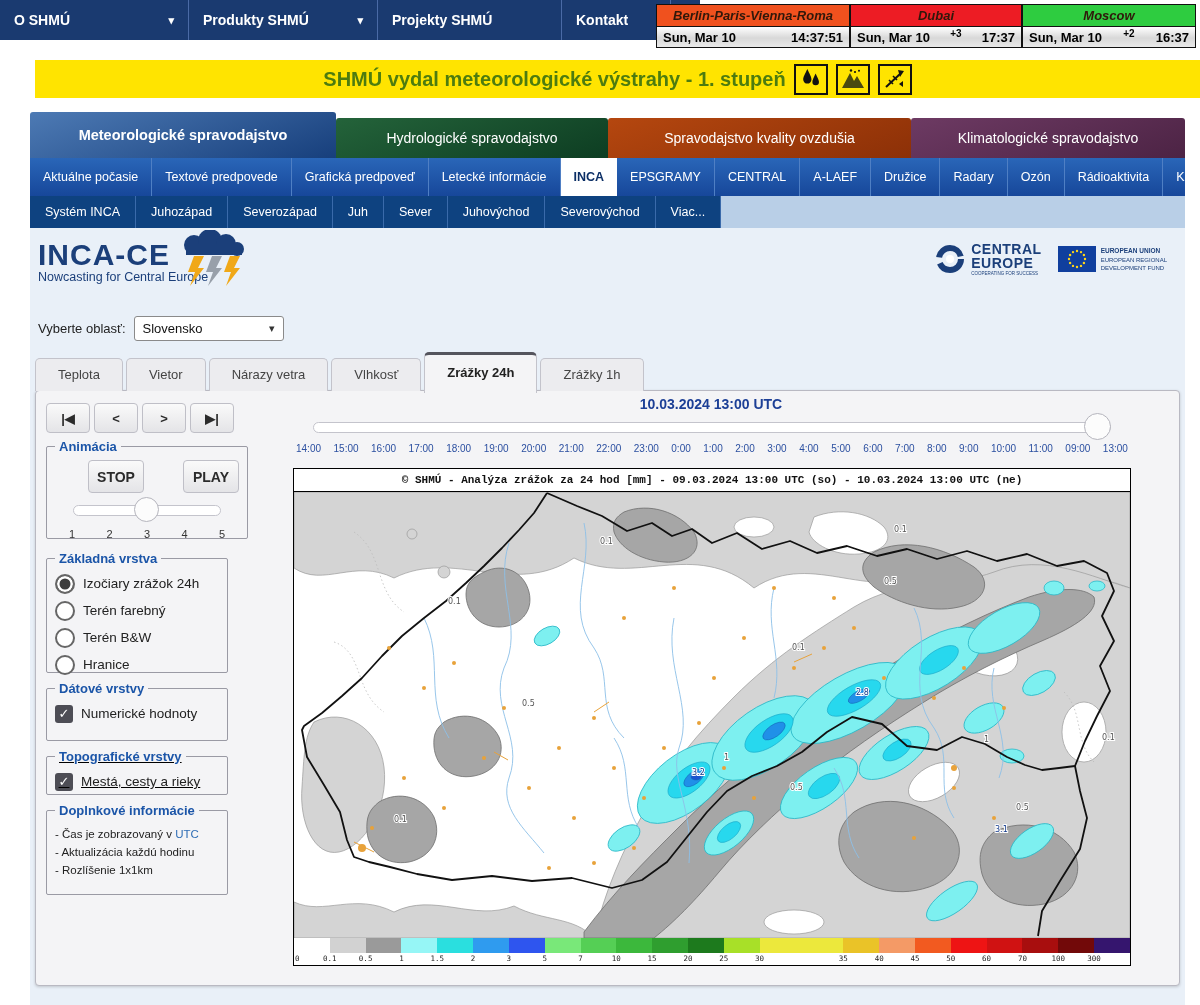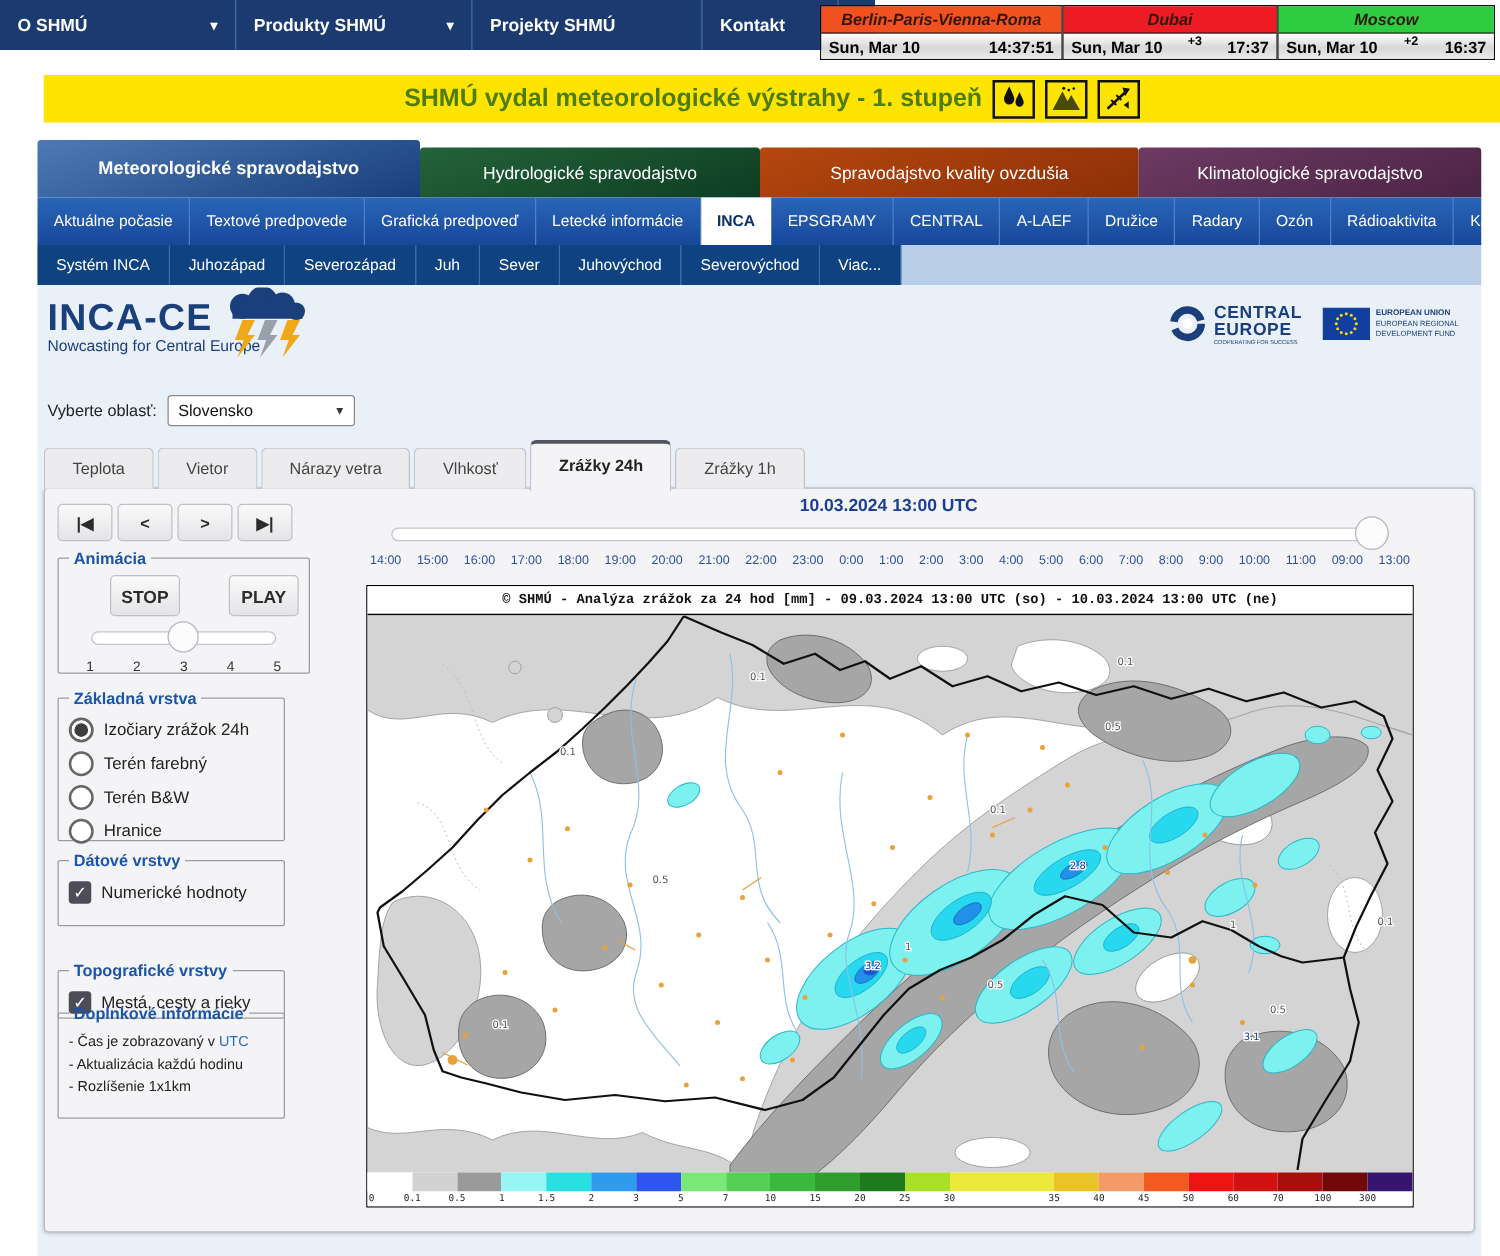--- a/index.html
+++ b/index.html
@@ -95,21 +95,21 @@
   .uibtn{background:linear-gradient(#fafafa,#e4e4e7);border:1px solid #bfbfc7;border-radius:4px;
     color:#2b2b2b;font-weight:bold;font-family:"Liberation Sans",sans-serif;cursor:pointer;}
   #steps{position:absolute;left:10px;top:12px;display:flex;gap:4px;}
   #steps .uibtn{width:44px;height:30px;font-size:13px;}
   fieldset{position:absolute;left:10px;width:182px;border:1px solid #9a9aa4;border-radius:2px;
     margin:0;padding:4px 8px 6px 8px;box-sizing:border-box;background:transparent;}
   legend{color:#1b55a8;font-weight:bold;font-size:13px;padding:0 4px;}
   #fs-anim{top:48px;height:100px;}
   #fs-zakl{top:160px;height:122px;}
   #fs-dat{top:290px;height:60px;}
-  #fs-topo{top:378px;height:46px;}
+  #fs-topo{top:358px;height:46px;text-decoration:underline;}
   #fs-dopl{top:412px;height:92px;}
   #animbtns{display:flex;gap:6px;justify-content:center;margin-top:2px;}
   #animbtns .uibtn{width:56px;height:33px;font-size:14px;margin-left:33px;}
   .track{position:relative;background:#fff;border:1px solid #c4c4cc;border-radius:8px;height:9px;}
   #speedtrack{width:146px;margin:12px auto 0 auto;}
   .handle{position:absolute;width:25px;height:25px;border:1px solid #b5b5bd;border-radius:50%;
     background:#fcfcfc;top:-9px;cursor:pointer;box-sizing:border-box;}
   #speedlabels{display:flex;justify-content:space-between;width:156px;margin:12px auto 0 auto;
     font-size:11px;color:#333;}
   .optrow{display:flex;align-items:center;gap:8px;height:27px;cursor:pointer;}

